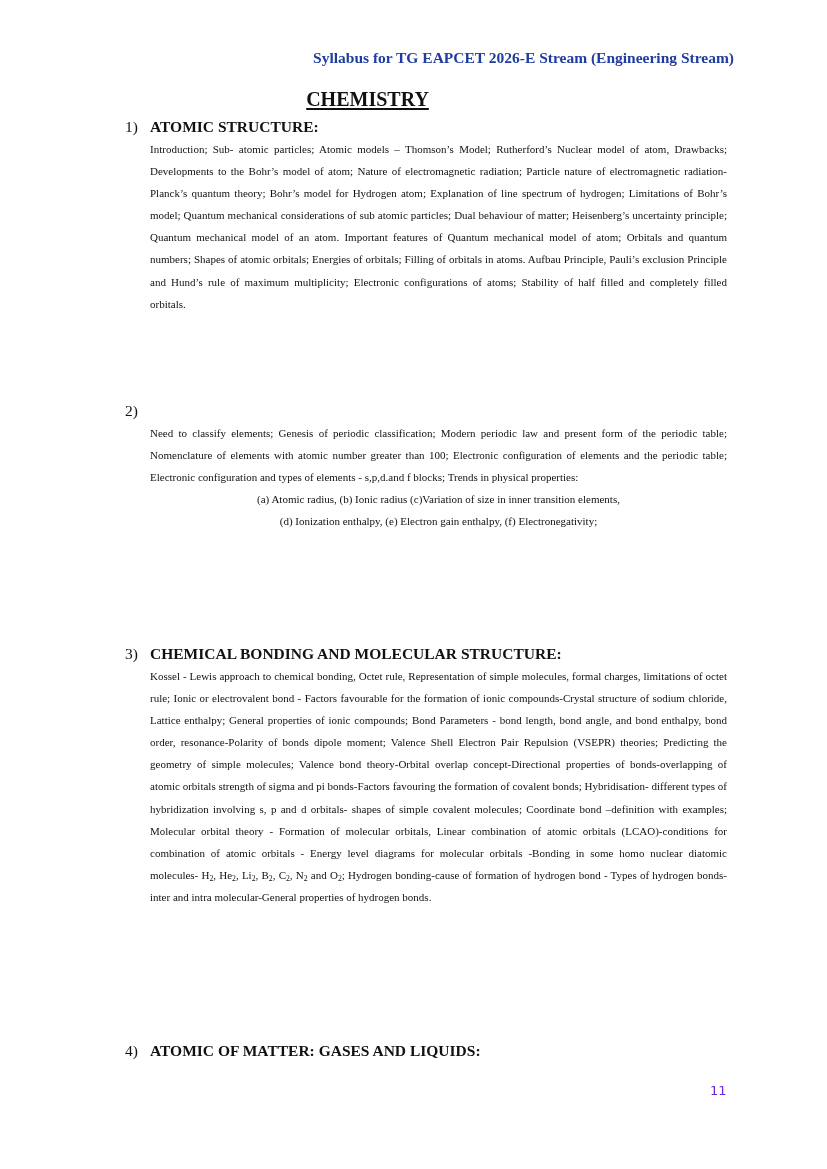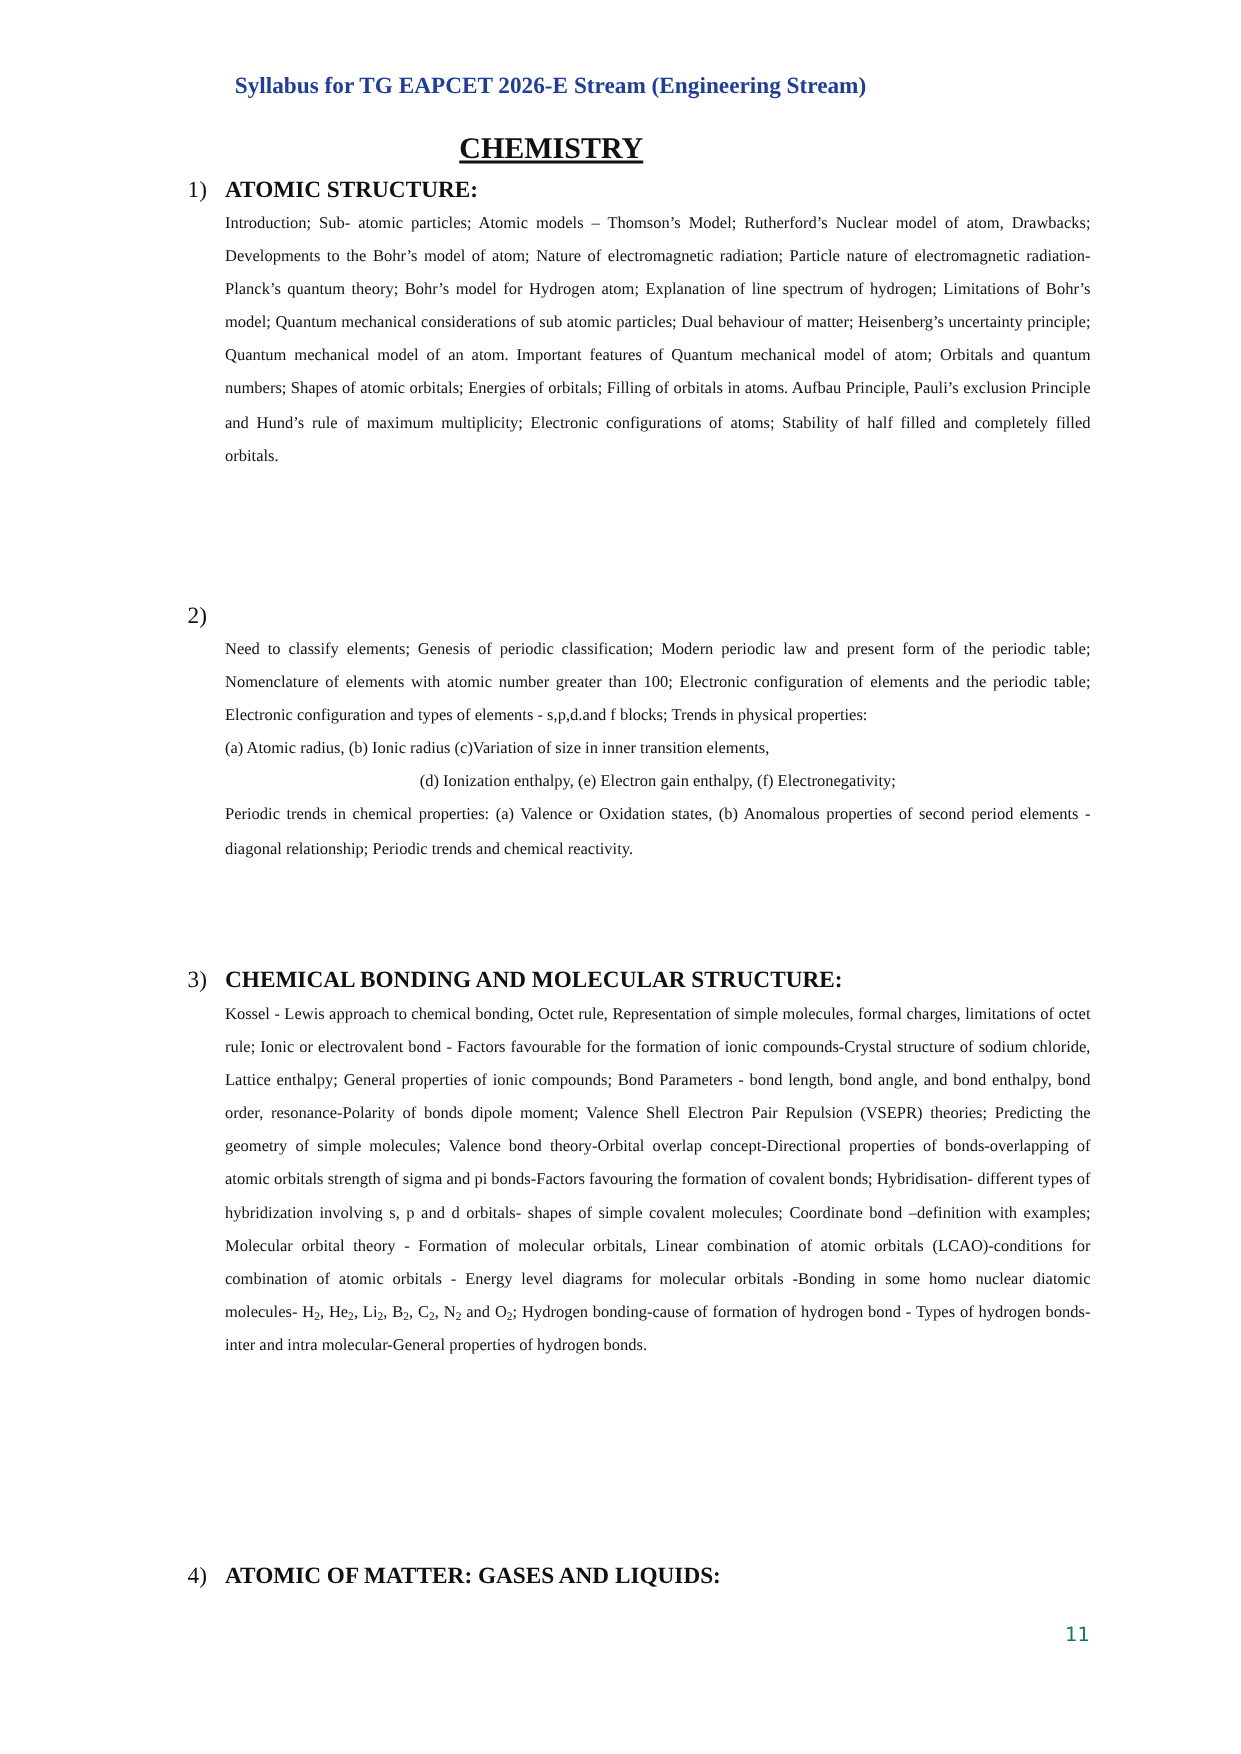--- a/index.html
+++ b/index.html
@@ -3,21 +3,21 @@
 <meta charset="utf-8">
 <style>
   html, body { margin: 0; padding: 0; background: #ffffff; }
   body {
     width: 827px; height: 1169px; position: relative; overflow: hidden;
     font-family: "Liberation Serif", "DejaVu Serif", serif;
     color: #111111;
   }
   .doc-header {
     position: absolute; top: 49px; left: 0; width: 734px;
-    text-align: center; font-weight: bold; font-size: 15.5px;
+    text-align: right; font-weight: bold; font-size: 15.5px;
     color: #1f3da0;
   }
   .page-title {
     position: absolute; top: 88px; left: 0; width: 735px;
     text-align: center; font-weight: bold; font-size: 20px;
     text-decoration: underline; text-underline-offset: 2px;
   }
   .section {
     position: absolute; left: 125px; width: 602px;
   }
@@ -29,21 +29,21 @@
   }
   .section-body {
     margin-left: 25px; font-size: 11px; line-height: 22.1px;
     text-align: justify;
   }
   .section-body p { margin: 0; }
   .section-body b { font-weight: normal; }
   .page-number {
     position: absolute; top: 1083px; left: 710px;
     font-family: "DejaVu Sans", "Liberation Sans", sans-serif;
-    font-size: 13px; color: #0f766e; text-align: center;
+    font-size: 13px; color: #6d28d9; text-align: center;
   }
   sub { font-size: 70%; vertical-align: -2px; line-height: 0; }
 </style>
 </head>
 <body>
 
 <div class="doc-header">Syllabus for TG EAPCET 2026-E Stream (Engineering Stream)</div>
 <div class="page-title">CHEMISTRY</div>
 
 <div class="section" style="top:116px;">
@@ -55,23 +55,22 @@
     <p>Introduction; Sub- atomic particles; Atomic models – Thomson’s Model; Rutherford’s Nuclear model of atom, Drawbacks; Developments to the Bohr’s model of atom; Nature of electromagnetic radiation; Particle nature of electromagnetic radiation- Planck’s quantum theory; Bohr’s model for Hydrogen atom; Explanation of line spectrum of hydrogen; Limitations of Bohr’s model; Quantum mechanical considerations of sub atomic particles; Dual behaviour of matter; Heisenberg’s uncertainty principle; Quantum mechanical model of an atom. Important features of Quantum mechanical model of atom; Orbitals and quantum numbers; Shapes of atomic orbitals; Energies of orbitals; Filling of orbitals in atoms. Aufbau Principle, Pauli’s exclusion Principle and Hund’s rule of maximum multiplicity; Electronic configurations of atoms; Stability of half filled and completely filled orbitals.</p>
   </div>
 </div>
 
 <div class="section" style="top:400px;">
   <div class="section-head">
     <span class="section-num">2)</span>
   </div>
   <div class="section-body">
     <p>Need to classify elements; Genesis of periodic classification; Modern periodic law and present form of the periodic table; Nomenclature of elements with atomic number greater than 100; Electronic configuration of elements and the periodic table; Electronic configuration and types of elements - s,p,d.and f blocks; Trends in physical properties:</p>
-    <p style="text-align:left;">(a) Atomic radius, (b) Ionic radius (c)Variation of size in inner transition elements,</p>
+    <p style="text-align:center;">(a) Atomic radius, (b) Ionic radius (c)Variation of size in inner transition elements,</p>
     <p style="text-align:center;">(d) Ionization enthalpy, (e) Electron gain enthalpy, (f) Electronegativity;</p>
-    <p>Periodic trends in chemical properties: (a) Valence or Oxidation states, (b) Anomalous properties of second period elements - diagonal relationship; Periodic trends and chemical reactivity.</p>
   </div>
 </div>
 
 <div class="section" style="top:643px;">
   <div class="section-head">
     <span class="section-num">3)</span>
     <span>CHEMICAL BONDING AND MOLECULAR STRUCTURE:</span>
   </div>
   <div class="section-body">
     <p><span>Kossel - Lewis approach to chemical bonding, Octet rule, Representation of simple molecules, formal charges, limitations of octet rule; Ionic or electrovalent bond - Factors favourable for the formation of ionic compounds-Crystal structure of sodium chloride, Lattice enthalpy; General properties of ionic compounds; Bond Parameters - bond length, bond angle, and bond enthalpy, bond order, resonance-Polarity of bonds dipole moment; Valence Shell Electron Pair Repulsion (VSEPR) theories; Predicting the geometry of simple molecules; Valence bond theory-Orbital overlap concept-Directional properties of bonds-overlapping of atomic orbitals strength of </span><b>sigma</b><span> and </span><b>pi</b><span> bonds-Factors favouring the formation of covalent bonds; Hybridisation- different types of hybridization involving s, p and d orbitals- shapes of simple covalent molecules; Coordinate bond –definition with examples; Molecular orbital theory - Formation of molecular orbitals, Linear combination of atomic orbitals (LCAO)-conditions for combination of atomic orbitals - Energy level diagrams for molecular orbitals -Bonding in some homo nuclear diatomic molecules- </span><span id="molecule-list"><span>H<sub>2</sub></span>, <span>He<sub>2</sub></span>, <span>Li<sub>2</sub></span>, <span>B<sub>2</sub></span>, <span>C<sub>2</sub></span>, <span>N<sub>2</sub></span> and <span>O<sub>2</sub></span></span><span>; Hydrogen bonding-cause of formation of hydrogen bond - Types of hydrogen bonds-inter and intra molecular-General properties of hydrogen bonds.</span></p>

